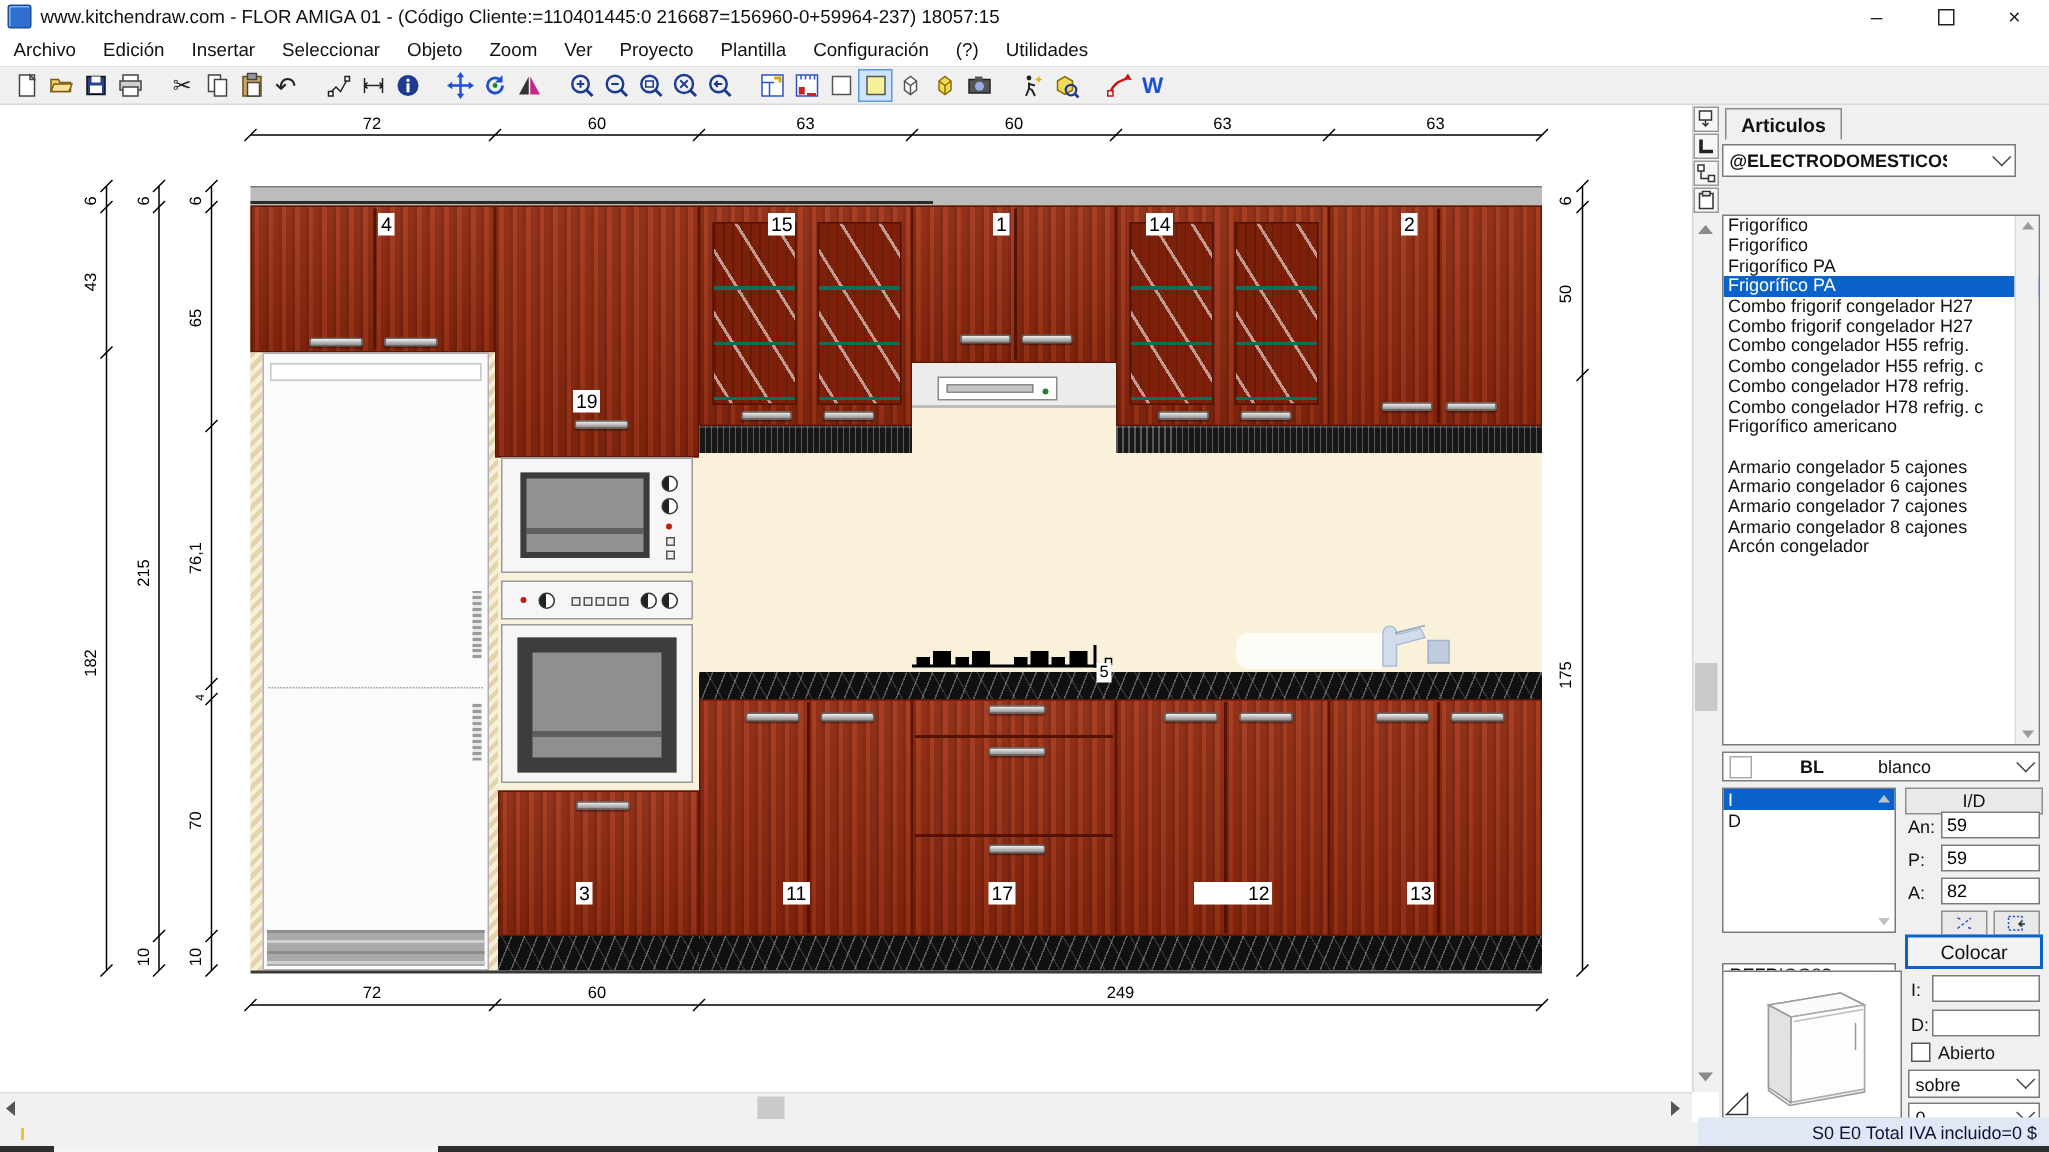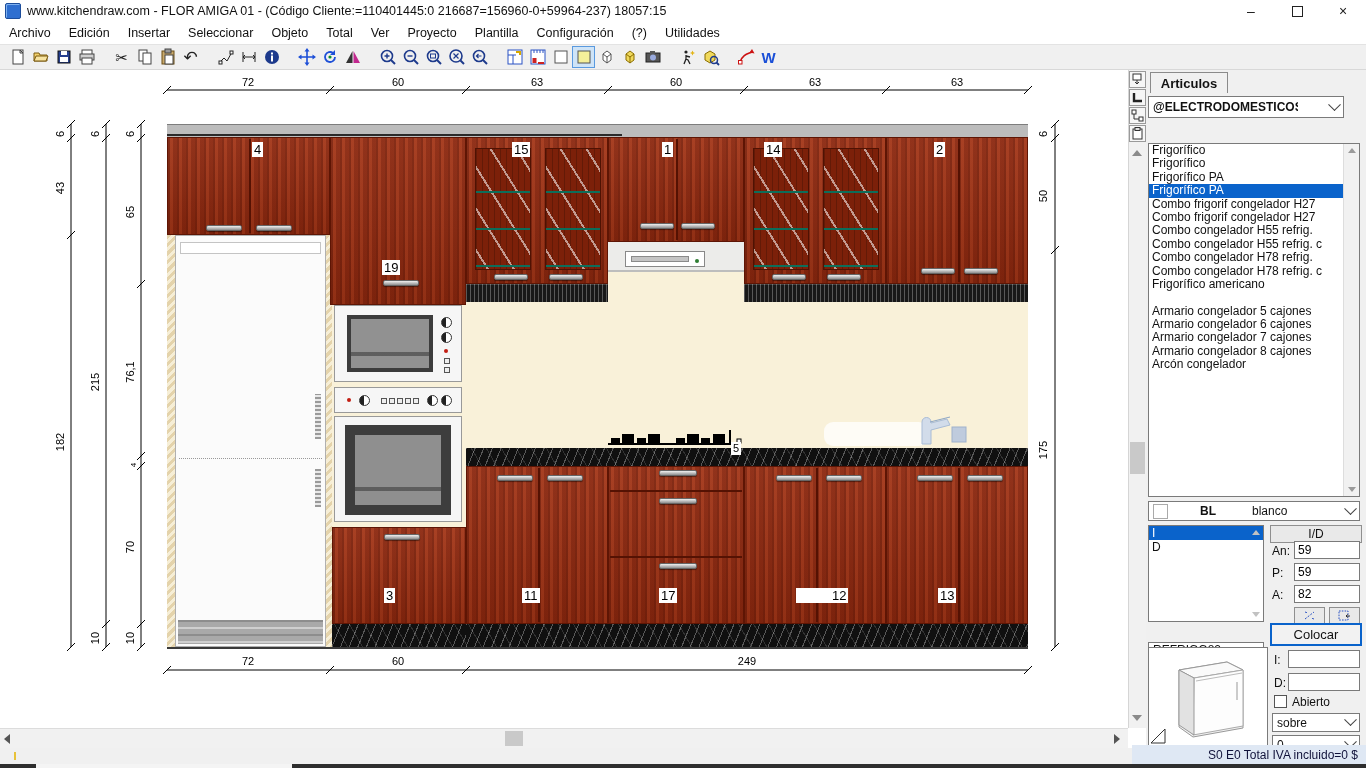--- a/index.html
+++ b/index.html
@@ -99,21 +99,21 @@
       <span class="wc">×</span>
     </div>
   </div>
 
   <div id="menubar" class="abs">
     <span class="mitem">Archivo</span>
     <span class="mitem">Edición</span>
     <span class="mitem">Insertar</span>
     <span class="mitem">Seleccionar</span>
     <span class="mitem">Objeto</span>
-    <span class="mitem">Total</span>
+    <span class="mitem">Zoom</span>
     <span class="mitem">Ver</span>
     <span class="mitem">Proyecto</span>
     <span class="mitem">Plantilla</span>
     <span class="mitem">Configuración</span>
     <span class="mitem">(?)</span>
     <span class="mitem">Utilidades</span>
   </div>
 
   <div id="toolbar" class="abs">
     <span class="tbtn">

